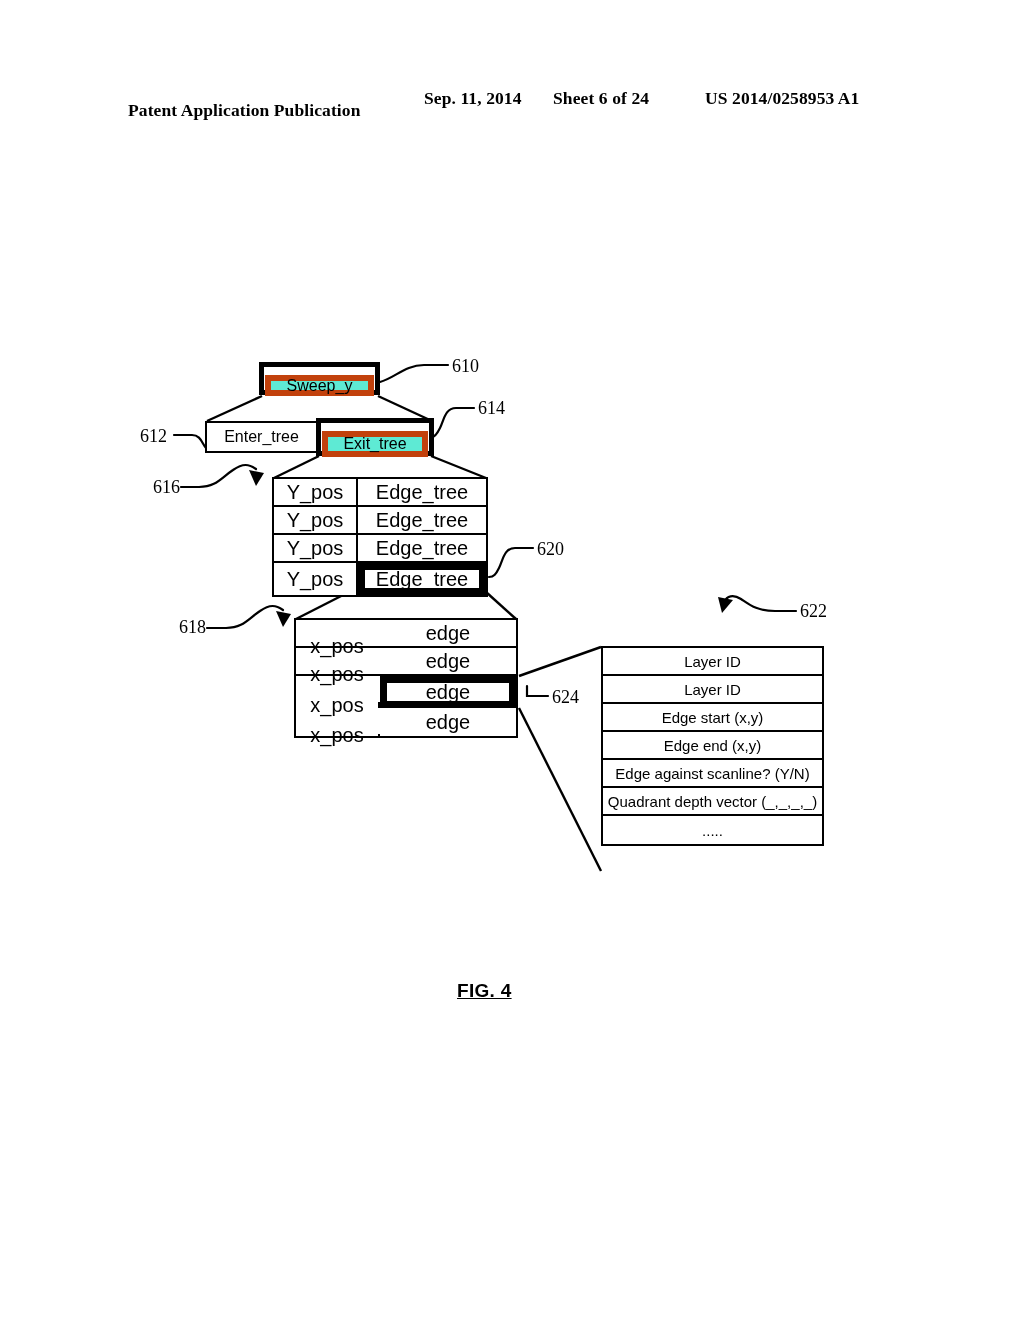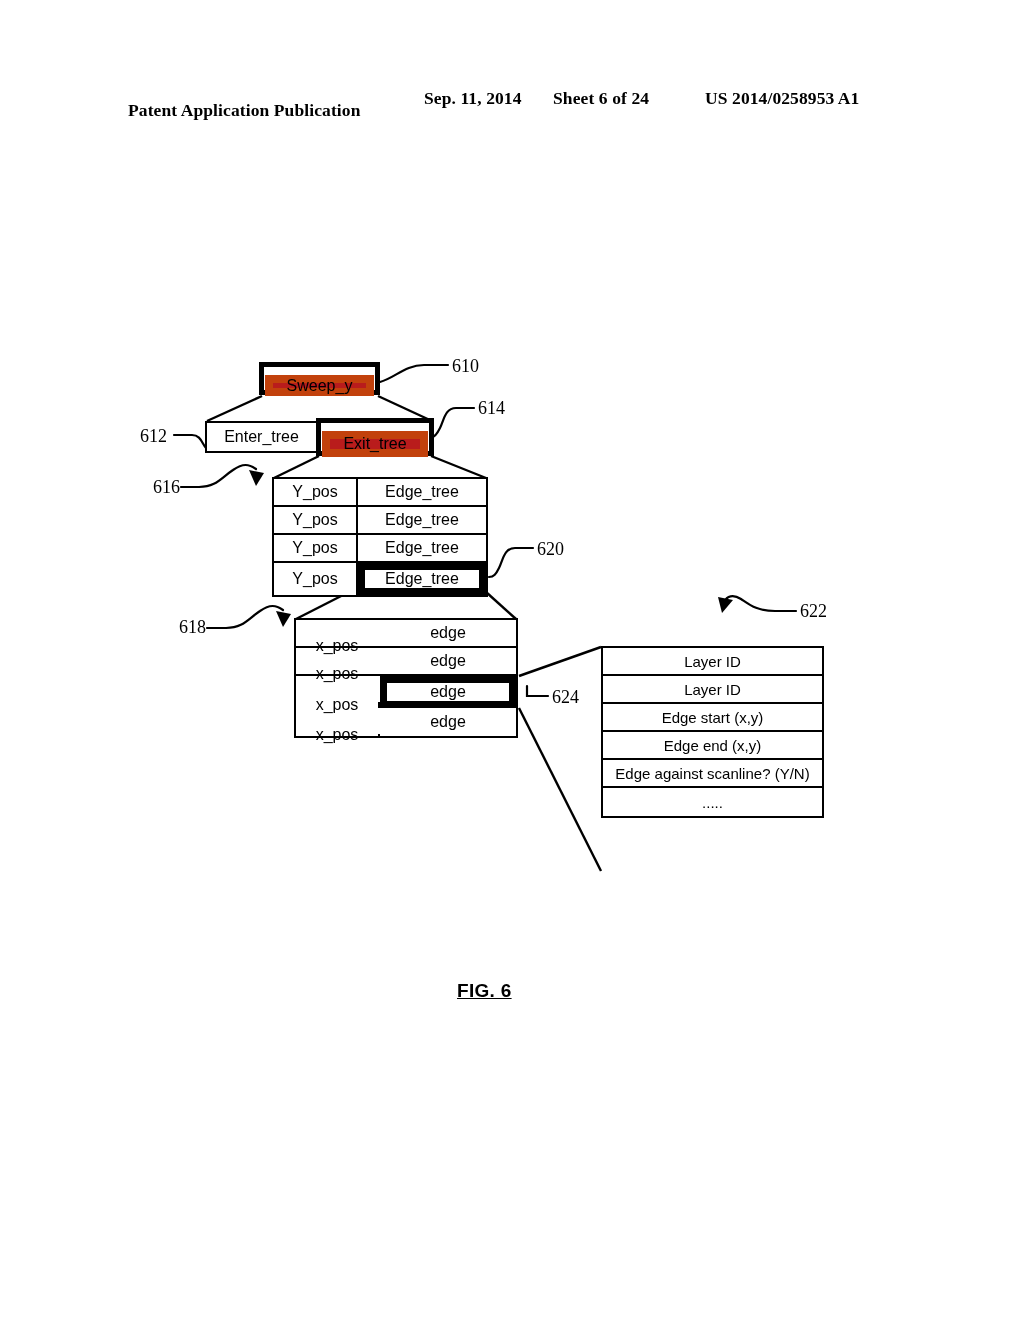--- a/index.html
+++ b/index.html
@@ -66,22 +66,22 @@
     z-index: 3;
   }
   .node.thick {
     border-width: 5px;
     padding: 1px;
   }
   .node.thick > .inner {
     box-sizing: border-box;
     width: 100%;
     height: 100%;
-    border: 8px solid #c2410c;
-    background: #b91c1c;
+    border: 6px solid #c2410c;
+    background: #5eead4;
     display: flex;
     align-items: center;
     justify-content: center;
     margin-top: 14px;
   }
 
   
   #box-sweep { left: 259px; top: 362px; width: 121px; height: 33px; }
 
   
@@ -102,21 +102,21 @@
     border-bottom: 2px solid #000;
     height: 28px;
     position: relative;
   }
   .trow:last-child { border-bottom: none; }
   .tcell {
     box-sizing: border-box;
     display: flex;
     align-items: center;
     justify-content: center;
-    font-size: 16px;
+    font-size: 20px;
     line-height: 1;
     white-space: nowrap;
     background: #fff;
   }
   .tcell.left-col  { width: 84px; border-right: 2px solid #000; }
   .tcell.right-col { flex: 1; }
 
   
   .tcell.hl {
     border: 5px solid #000;
@@ -304,27 +304,30 @@
     <div class="trow">
       <div class="tcell full">Edge start (x,y)</div>
     </div>
     <div class="trow">
       <div class="tcell full">Edge end (x,y)</div>
     </div>
     <div class="trow">
       <div class="tcell full">Edge against scanline? (Y/N)</div>
     </div>
     <div class="trow">
+      <div class="tcell full">Quadrant depth vector (_,_,_,_)</div>
+    </div>
+    <div class="trow">
       <div class="tcell full">.....</div>
     </div>
   </div>
 
   <span class="ref" id="ref-610">610</span>
   <span class="ref" id="ref-612">612</span>
   <span class="ref" id="ref-614">614</span>
   <span class="ref" id="ref-616">616</span>
   <span class="ref" id="ref-618">618</span>
   <span class="ref" id="ref-620">620</span>
   <span class="ref" id="ref-622">622</span>
   <span class="ref" id="ref-624">624</span>
 
-  <div id="fig-caption">FIG. 6</div>
+  <div id="fig-caption">FIG. 4</div>
 </div>
 
 </body></html>

